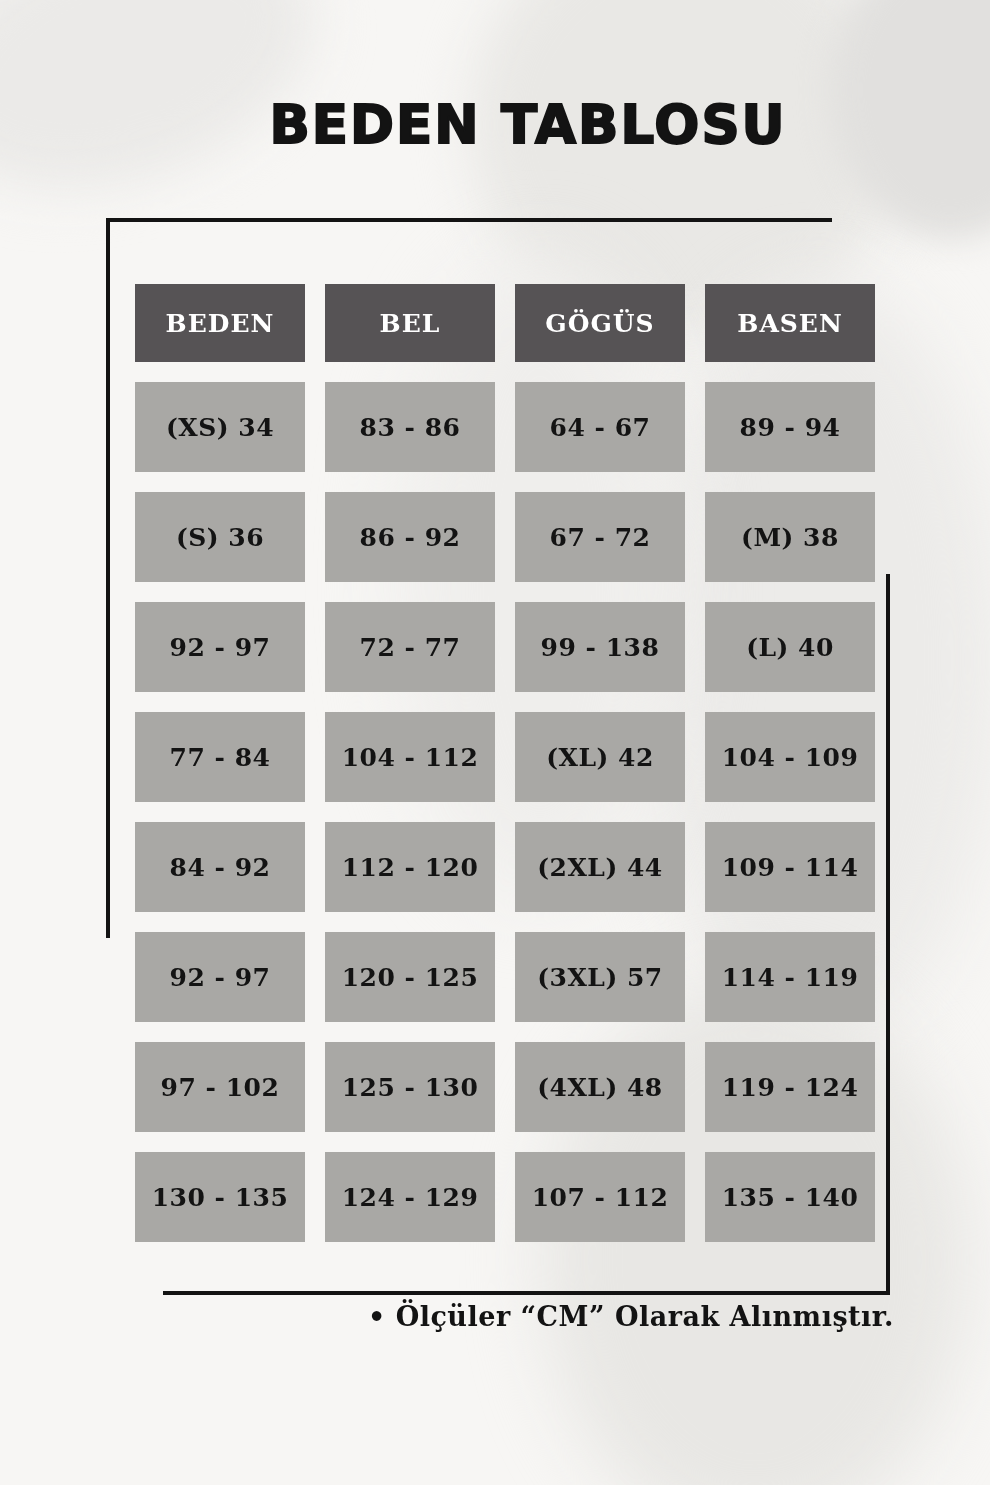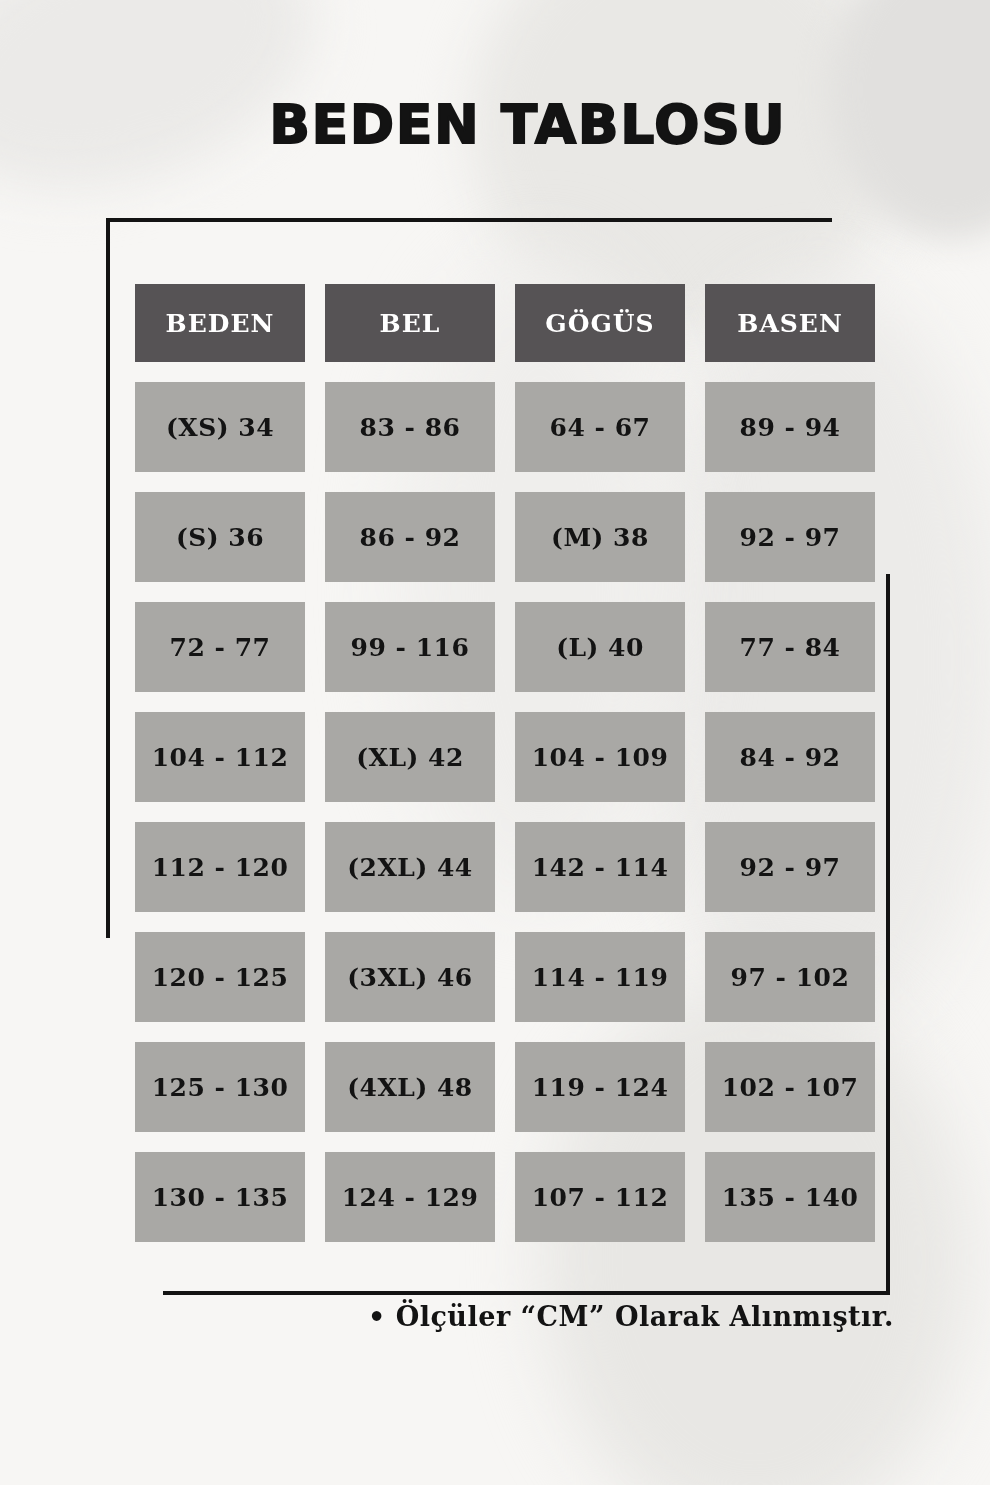--- a/index.html
+++ b/index.html
@@ -123,42 +123,42 @@
         <div class="cell header">BEDEN</div>
         <div class="cell header">BEL</div>
         <div class="cell header">GÖGÜS</div>
         <div class="cell header">BASEN</div>
         <div class="cell data">(XS) 34</div>
         <div class="cell data">83 - 86</div>
         <div class="cell data">64 - 67</div>
         <div class="cell data">89 - 94</div>
         <div class="cell data">(S) 36</div>
         <div class="cell data">86 - 92</div>
+        <div class="cell data">67 - 72</div>
         <div class="cell data">(M) 38</div>
         <div class="cell data">92 - 97</div>
         <div class="cell data">72 - 77</div>
-        <div class="cell data">99 - 116</div>
+        <div class="cell data">99 - 138</div>
         <div class="cell data">(L) 40</div>
         <div class="cell data">77 - 84</div>
         <div class="cell data">104 - 112</div>
         <div class="cell data">(XL) 42</div>
         <div class="cell data">104 - 109</div>
         <div class="cell data">84 - 92</div>
         <div class="cell data">112 - 120</div>
         <div class="cell data">(2XL) 44</div>
-        <div class="cell data">142 - 114</div>
+        <div class="cell data">109 - 114</div>
         <div class="cell data">92 - 97</div>
         <div class="cell data">120 - 125</div>
-        <div class="cell data">(3XL) 46</div>
+        <div class="cell data">(3XL) 57</div>
         <div class="cell data">114 - 119</div>
         <div class="cell data">97 - 102</div>
         <div class="cell data">125 - 130</div>
         <div class="cell data">(4XL) 48</div>
         <div class="cell data">119 - 124</div>
-        <div class="cell data">102 - 107</div>
         <div class="cell data">130 - 135</div>
         <div class="cell data">124 - 129</div>
         <div class="cell data">107 - 112</div>
         <div class="cell data">135 - 140</div>
       </div>
 
     <div class="footnote">• Ölçüler “CM” Olarak Alınmıştır.</div>
   </div>
 </div>
 

